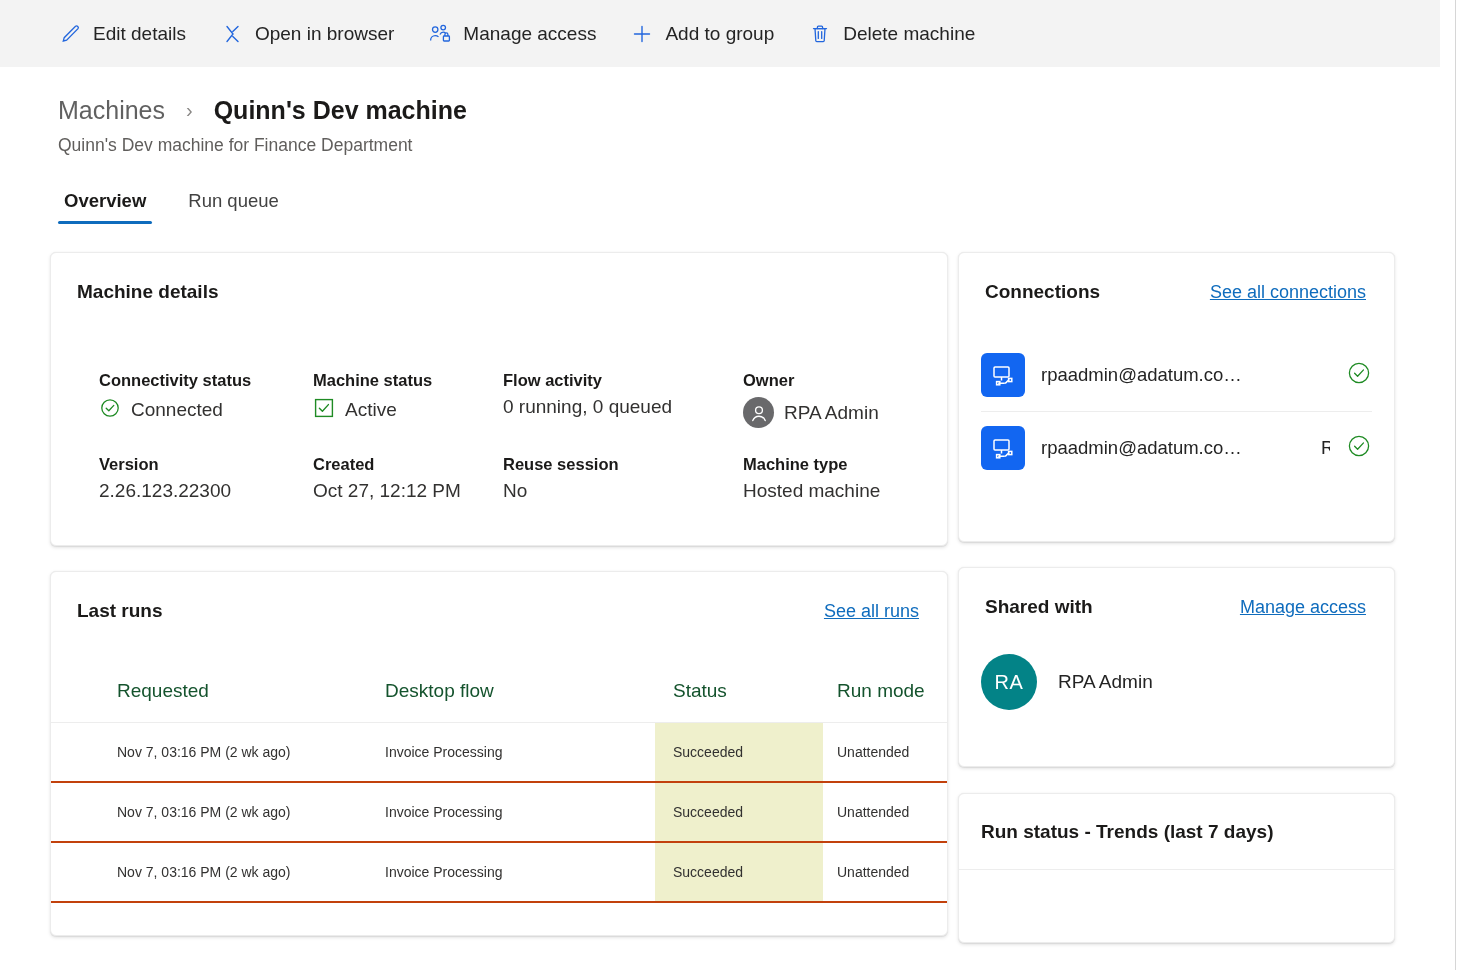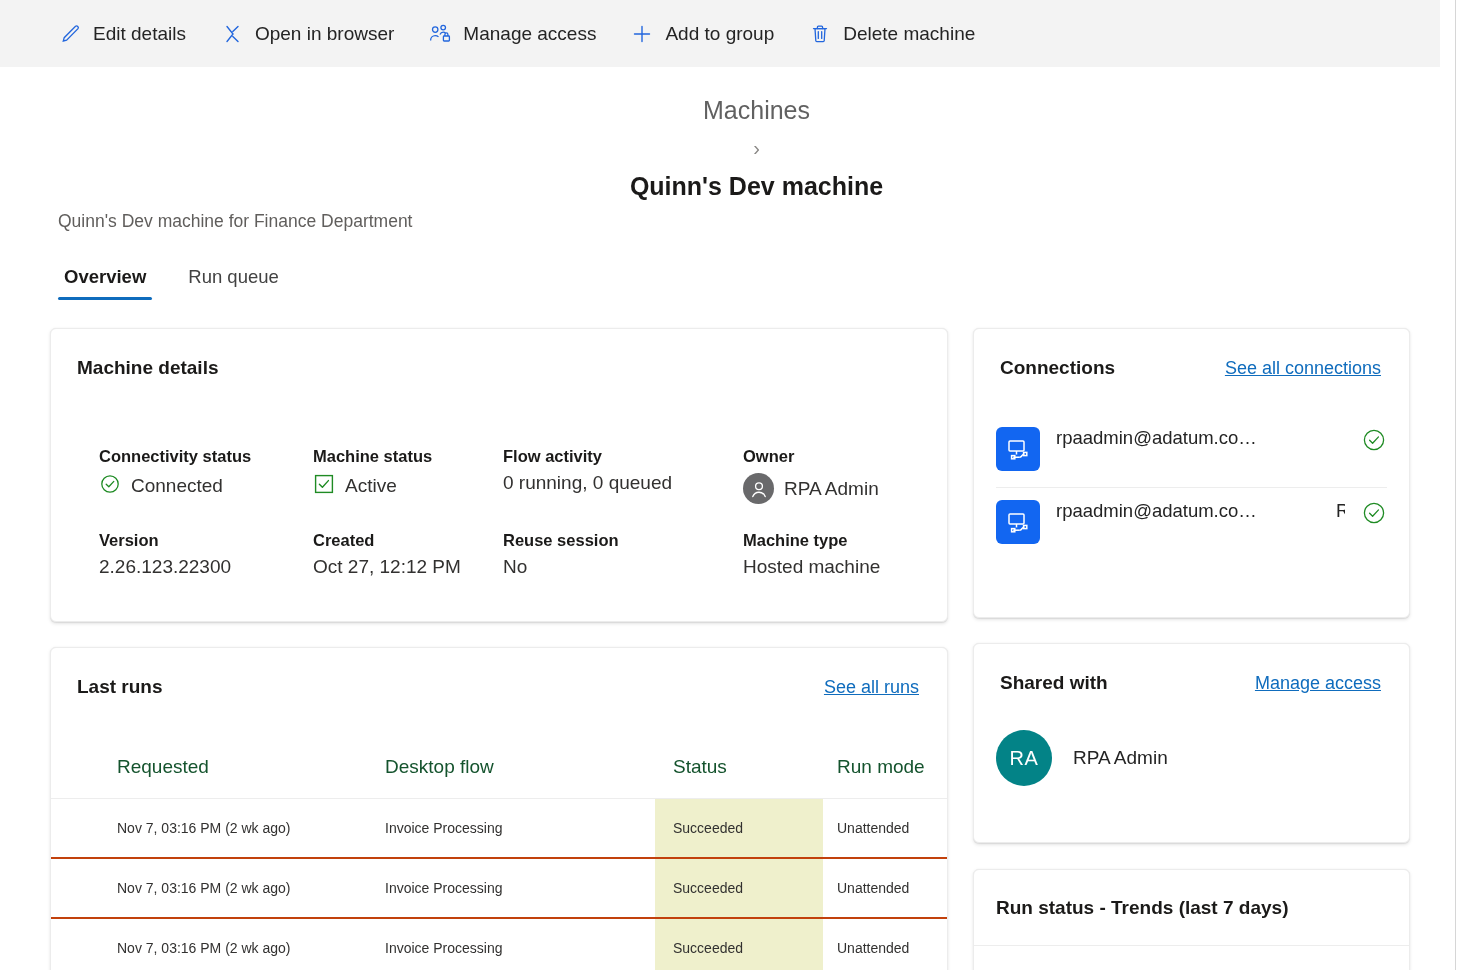--- a/index.html
+++ b/index.html
@@ -51,24 +51,23 @@
     color: #242424;
     white-space: nowrap;
   }
   .cmd-icon { width: 24px; height: 24px; display:block; flex: 0 0 auto;}
 
   
   .header { padding: 28px 0 0 58px; }
   .breadcrumb {
     display: flex;
     align-items: center;
-    gap: 11px;
+    gap: 21px;
     font-size: 25px;
     line-height: 1.2;
-    flex-direction: column;
   }
   .crumb-link {
     color: #616161;
     font-weight: 400;
     cursor: pointer;
   }
   .crumb-sep {
     color: #8a8886;
     font-size: 20px;
     font-weight: 300;
@@ -103,21 +102,21 @@
     position: absolute;
     left: 0; right: 0; bottom: 0;
     height: 3px;
     background: #0f6cbd;
     border-radius: 2px;
   }
 
   
   .content {
     display: flex;
-    gap: 25px;
+    gap: 10px;
     padding: 28px 52px 0 50px;
     box-sizing: border-box;
   }
   .col-left  { width: 898px; flex: 0 0 898px; }
   .col-right { width: 437px; flex: 0 0 437px; }
 
   .card {
     background: #ffffff;
     border: 1px solid #ececec;
     border-radius: 6px;
@@ -209,21 +208,21 @@
   .runs-table th.col-status { padding-left: 18px; }
   .runs-table td.cell-requested { padding-left: 66px; }
   .runs-table td.cell-mode { padding-left: 14px; }
   .runs-table th.col-mode { padding-left: 14px; }
 
   
   #connections-card { height: 290px; margin-bottom: 25px; }
   .conn-list { padding: 36px 22px 0 22px; }
   .conn-row {
     display: flex;
-    align-items: flex-start;
+    align-items: center;
     gap: 16px;
     padding: 12px 0;
     height: 48px;
   }
   .conn-row + .conn-row { border-top: 1px solid #ededed; }
   .conn-tile {
     width: 44px; height: 44px;
     border-radius: 6px;
     background: #1266f1;
     display: flex; align-items: center; justify-content: center;

